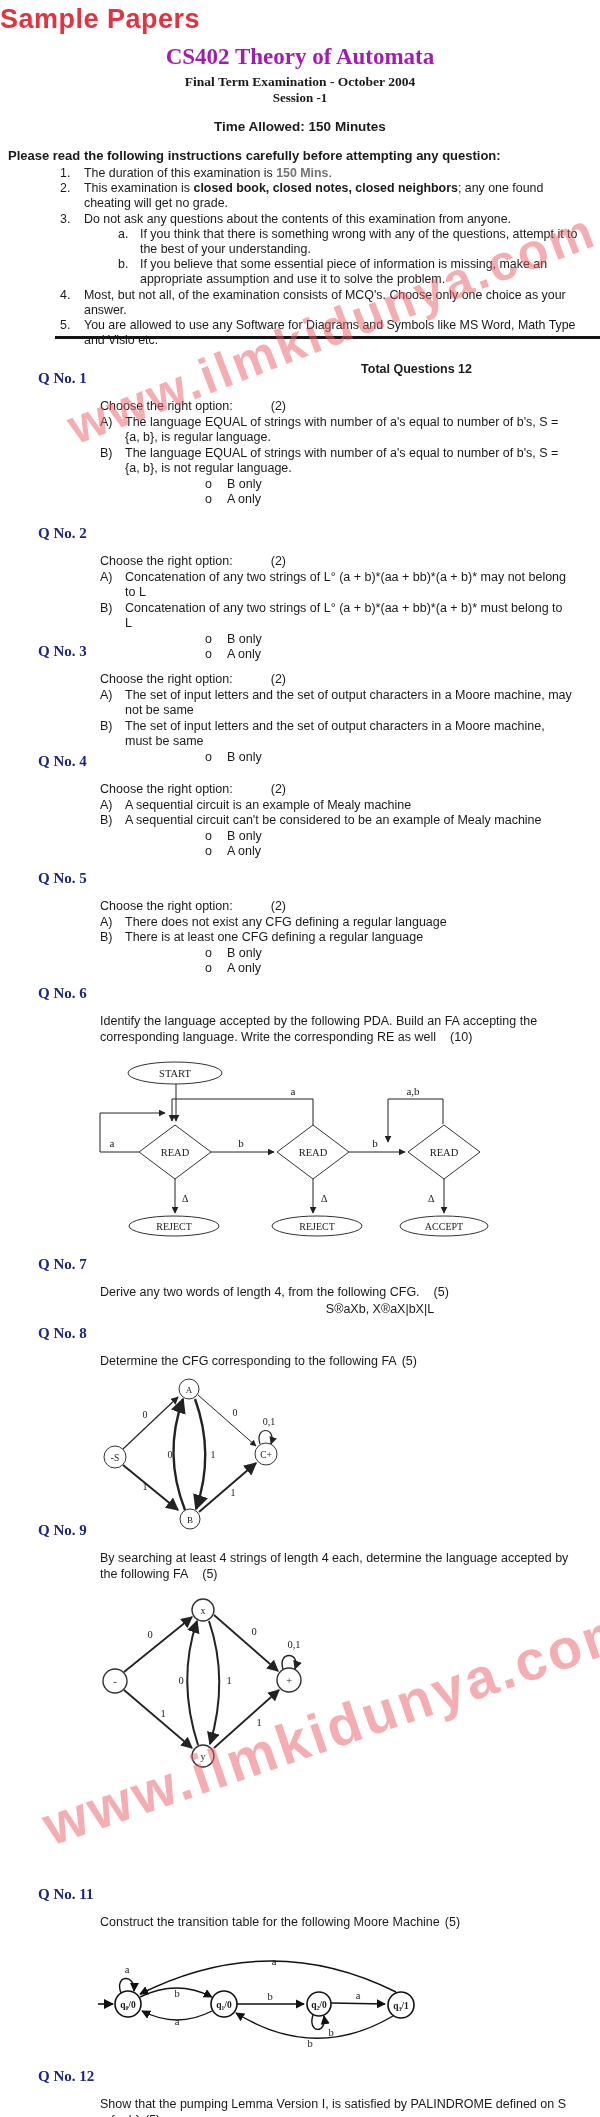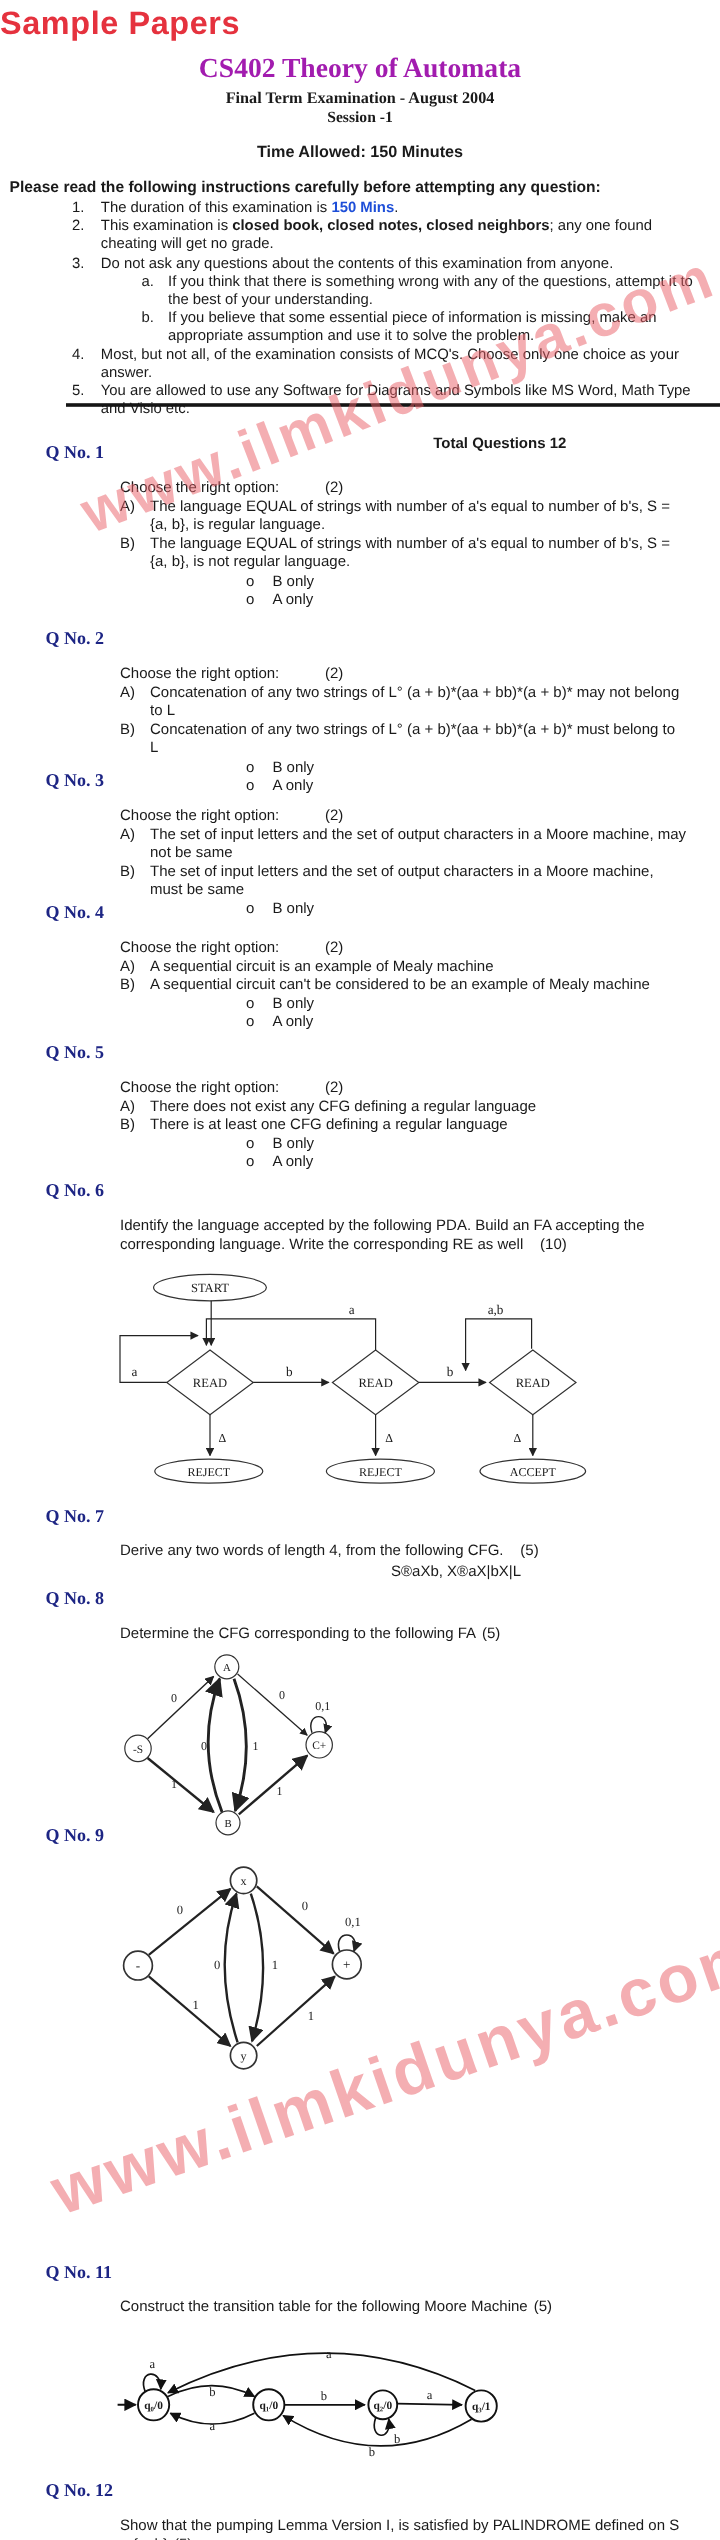--- a/index.html
+++ b/index.html
@@ -10,21 +10,21 @@
   .sub{margin-top:4px;text-align:center;font-family:"Liberation Serif",serif;font-size:13.5px;font-weight:bold;}
   .session{text-align:center;font-family:"Liberation Serif",serif;font-size:13px;font-weight:bold;}
   .time{margin-top:13px;text-align:center;font-size:13.5px;font-weight:bold;}
   .instr-head{margin:14px 16px 3px 8px;font-size:13px;font-weight:bold;}
   .ilist{font-size:12.4px;line-height:15.2px;}
   .irow{display:flex;margin:0 14px 0 60px;}
   .inum{width:24px;flex:none;}
   .itext{flex:1;}
   .srow{display:flex;margin:0 14px 0 118px;}
   .snum{width:22px;flex:none;}
-  .red{color:#1d4ed8;font-weight:bold;}
+  .red{color:#737373;font-weight:bold;}
   .b{font-weight:bold;}
   .divider{position:absolute;left:55px;right:0;top:336px;border-top:3px solid #151515;}
   .total{position:absolute;top:352px;right:128px;font-size:12.5px;font-weight:bold;margin-top:10px;}
   .q{position:absolute;left:0;width:600px;}
   .qhead{margin:0 0 2px 38px;font-family:"Liberation Serif",serif;font-size:15px;font-weight:bold;color:#1d2584;}
   .qbody{margin:12px 28px 0 100px;font-size:12.5px;line-height:15.5px;}
   .prompt-row{display:flex;}
   .marks{margin-left:38px;}
   .marks-i{margin-left:14px;}
   .marks-s{margin-left:5px;}
@@ -51,21 +51,21 @@
 </head>
 <body>
 
 <div class="page">
 
   <div class="wm wm1">www.ilmkidunya.com</div>
   <div class="wm wm2">www.ilmkidunya.com</div>
 
   <div class="title-red">Sample Papers</div>
   <div class="course">CS402 Theory of Automata</div>
-  <div class="sub">Final Term Examination - August 2004</div>
+  <div class="sub">Final Term Examination - October 2004</div>
   <div class="session">Session -1</div>
   <div class="time">Time Allowed: 150 Minutes</div>
 
   <div class="instr-head">Please read the following instructions carefully before attempting any question:</div>
   <div class="ilist">
     <div class="irow">
       <span class="inum">1.</span>
       <span class="itext"><span>The duration of this examination is </span><span class="red">150 Mins</span><span>.</span></span>
     </div>
     <div class="irow">
@@ -307,20 +307,23 @@
       <text class="dg-text" x="175" y="44" font-size="10" text-anchor="middle">0</text>
       <line x1="139" y1="140" x2="196" y2="91" stroke="#222" stroke-width="2" marker-end="url(#mfa8)"></line>
       <text class="dg-text" x="173" y="124" font-size="10" text-anchor="middle">1</text>
       <path d="M 200 72 C 194 54 217 54 211 72" fill="none" stroke="#222" stroke-width="1.2" marker-end="url(#mfa8)"></path>
       <text class="dg-text" x="209" y="53" font-size="10" text-anchor="middle">0,1</text>
     </svg>
   </section>
 
   <section class="q q9">
     <h3 class="qhead">Q No. 9</h3>
+    <div class="qbody">
+      <span>By searching at least 4 strings of length 4 each, determine the language accepted by the following FA</span><span class="marks-i">(5)</span>
+    </div>
     <svg class="svg-fa9" width="320" height="205" viewBox="0 0 320 205">
       <defs>
         <marker id="mfa9" viewBox="0 0 10 10" refX="9" refY="5" markerWidth="6.5" markerHeight="6.5" orient="auto-start-reverse">
             <path d="M0,0 L10,5 L0,10 z" fill="#222"></path>
           </marker>
       </defs>
       <circle cx="75" cy="85" r="12" fill="none" stroke="#333" stroke-width="1.4"></circle>
       <text class="dg-text" x="75" y="89" font-size="11" text-anchor="middle">-</text>
       <circle cx="163" cy="14" r="11" fill="none" stroke="#333" stroke-width="1.4"></circle>
       <text class="dg-text" x="163" y="18" font-size="10" text-anchor="middle">x</text>

